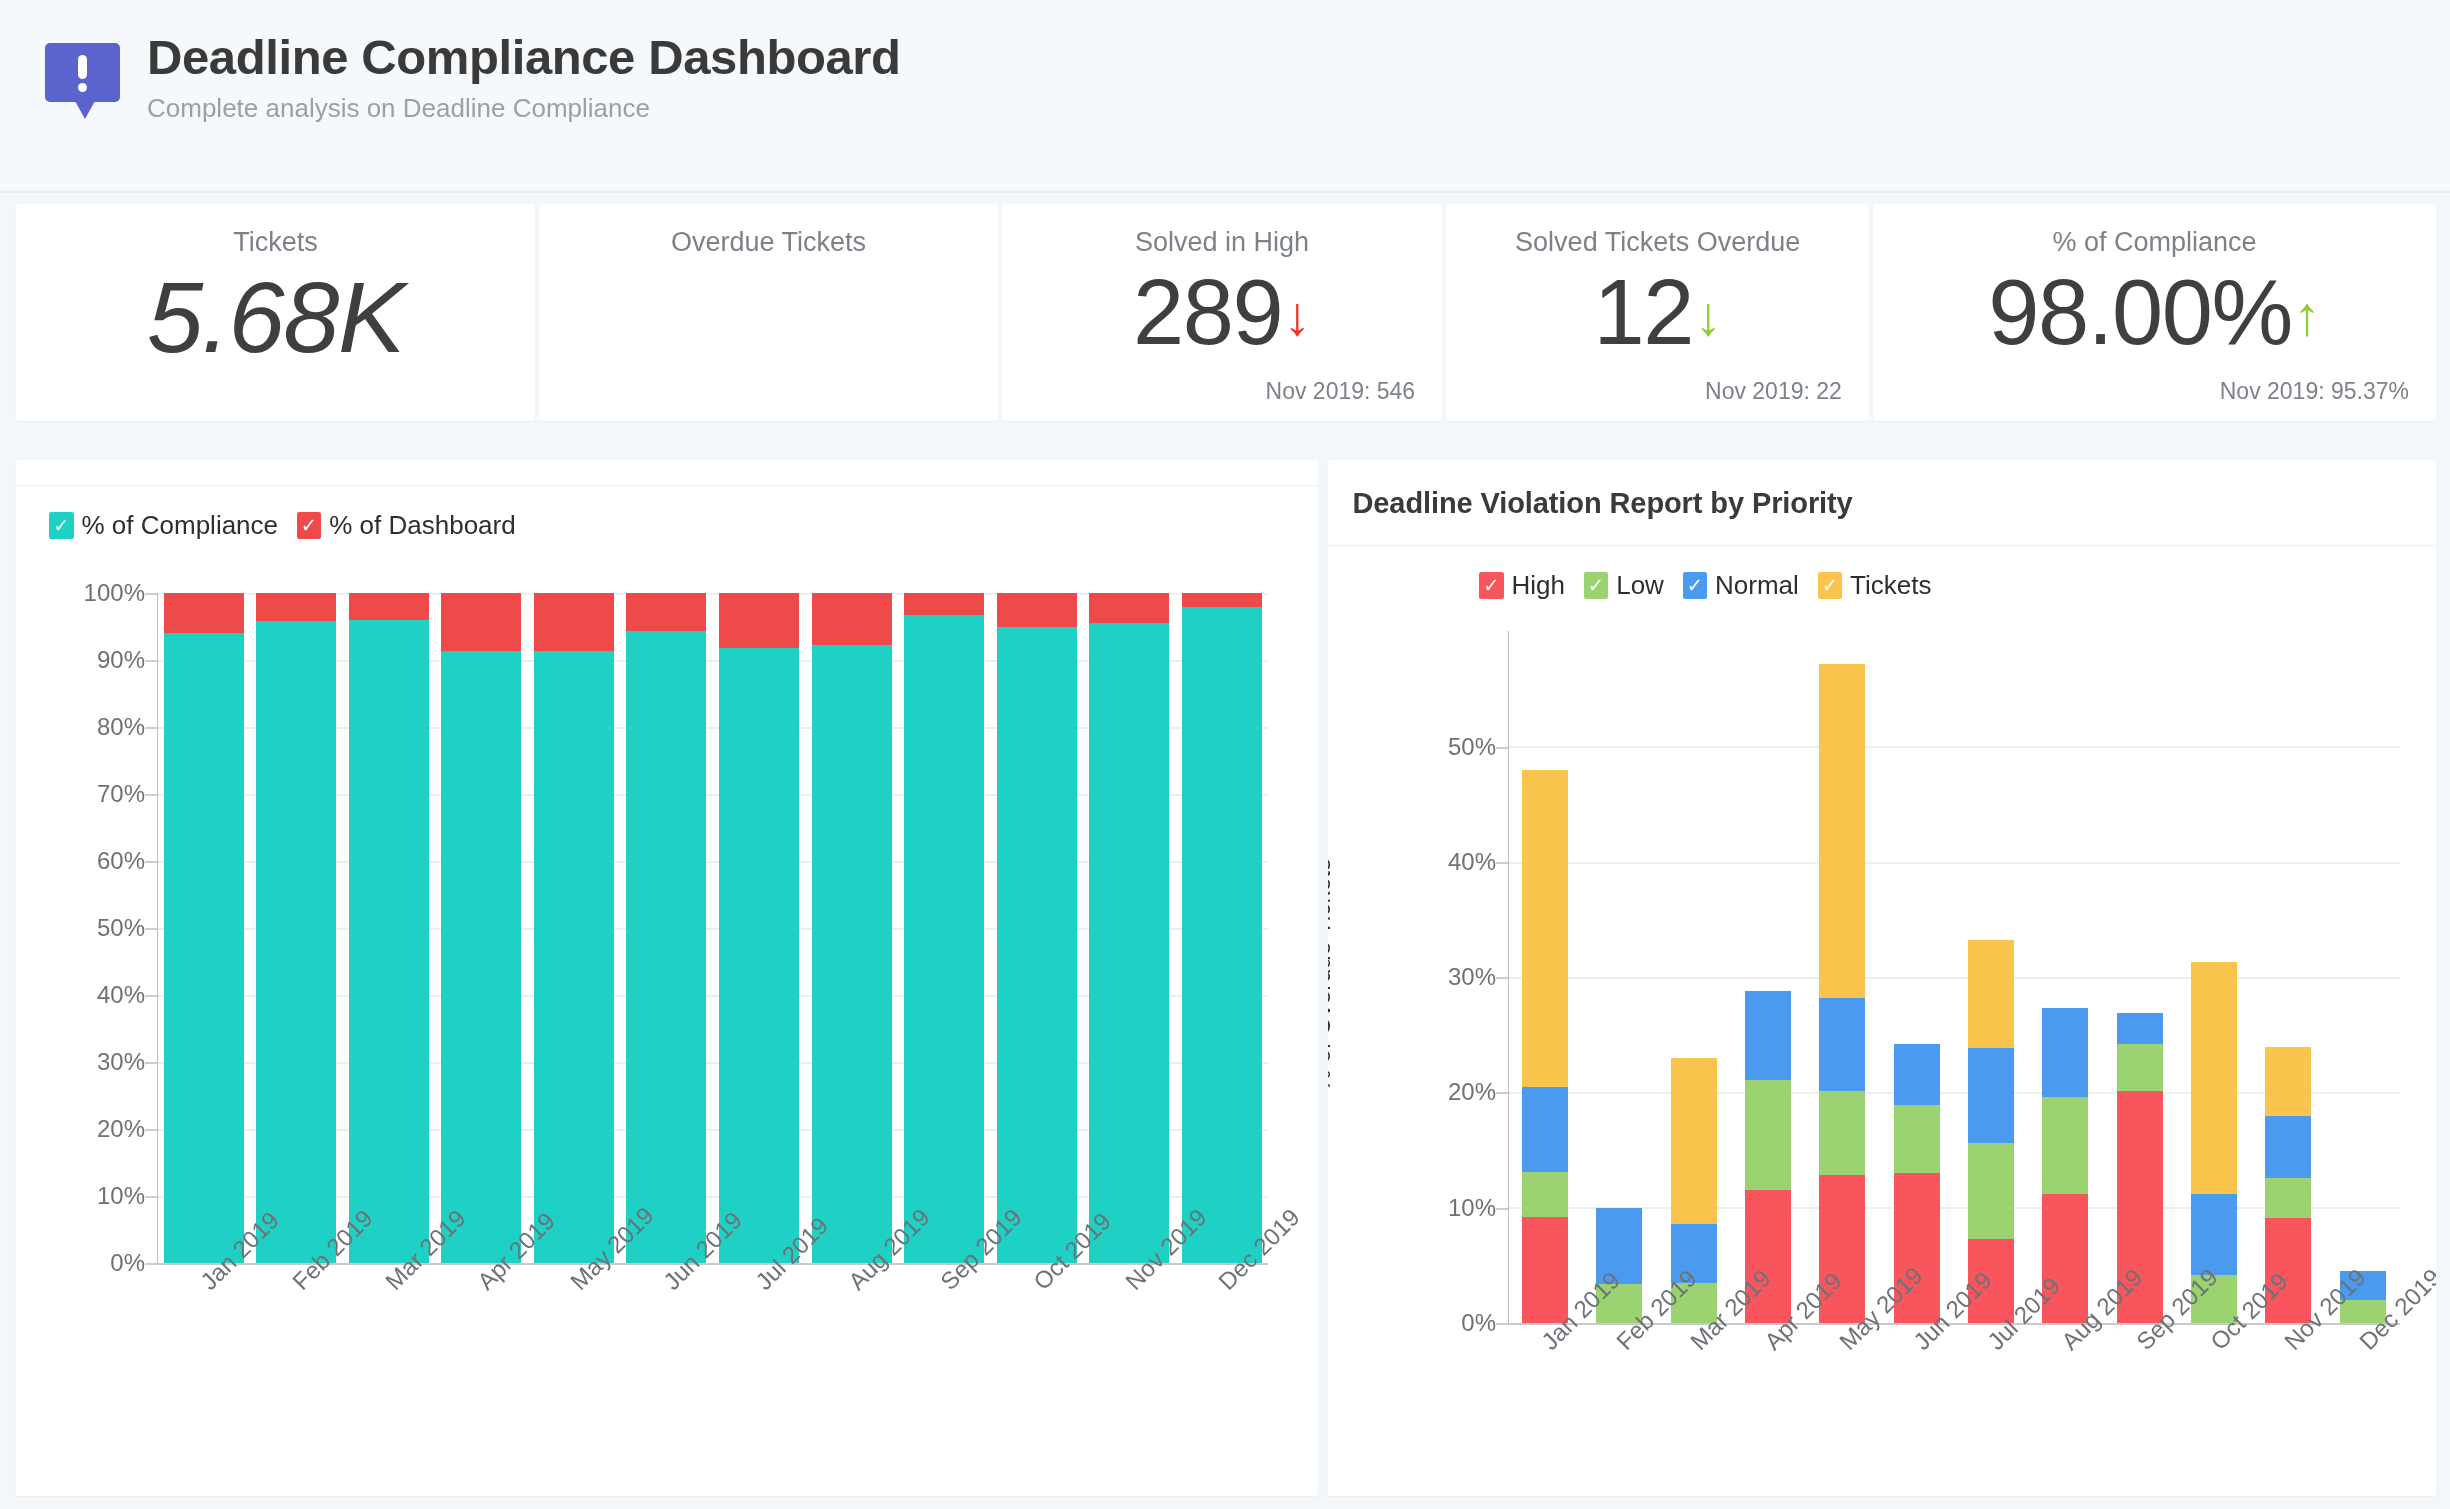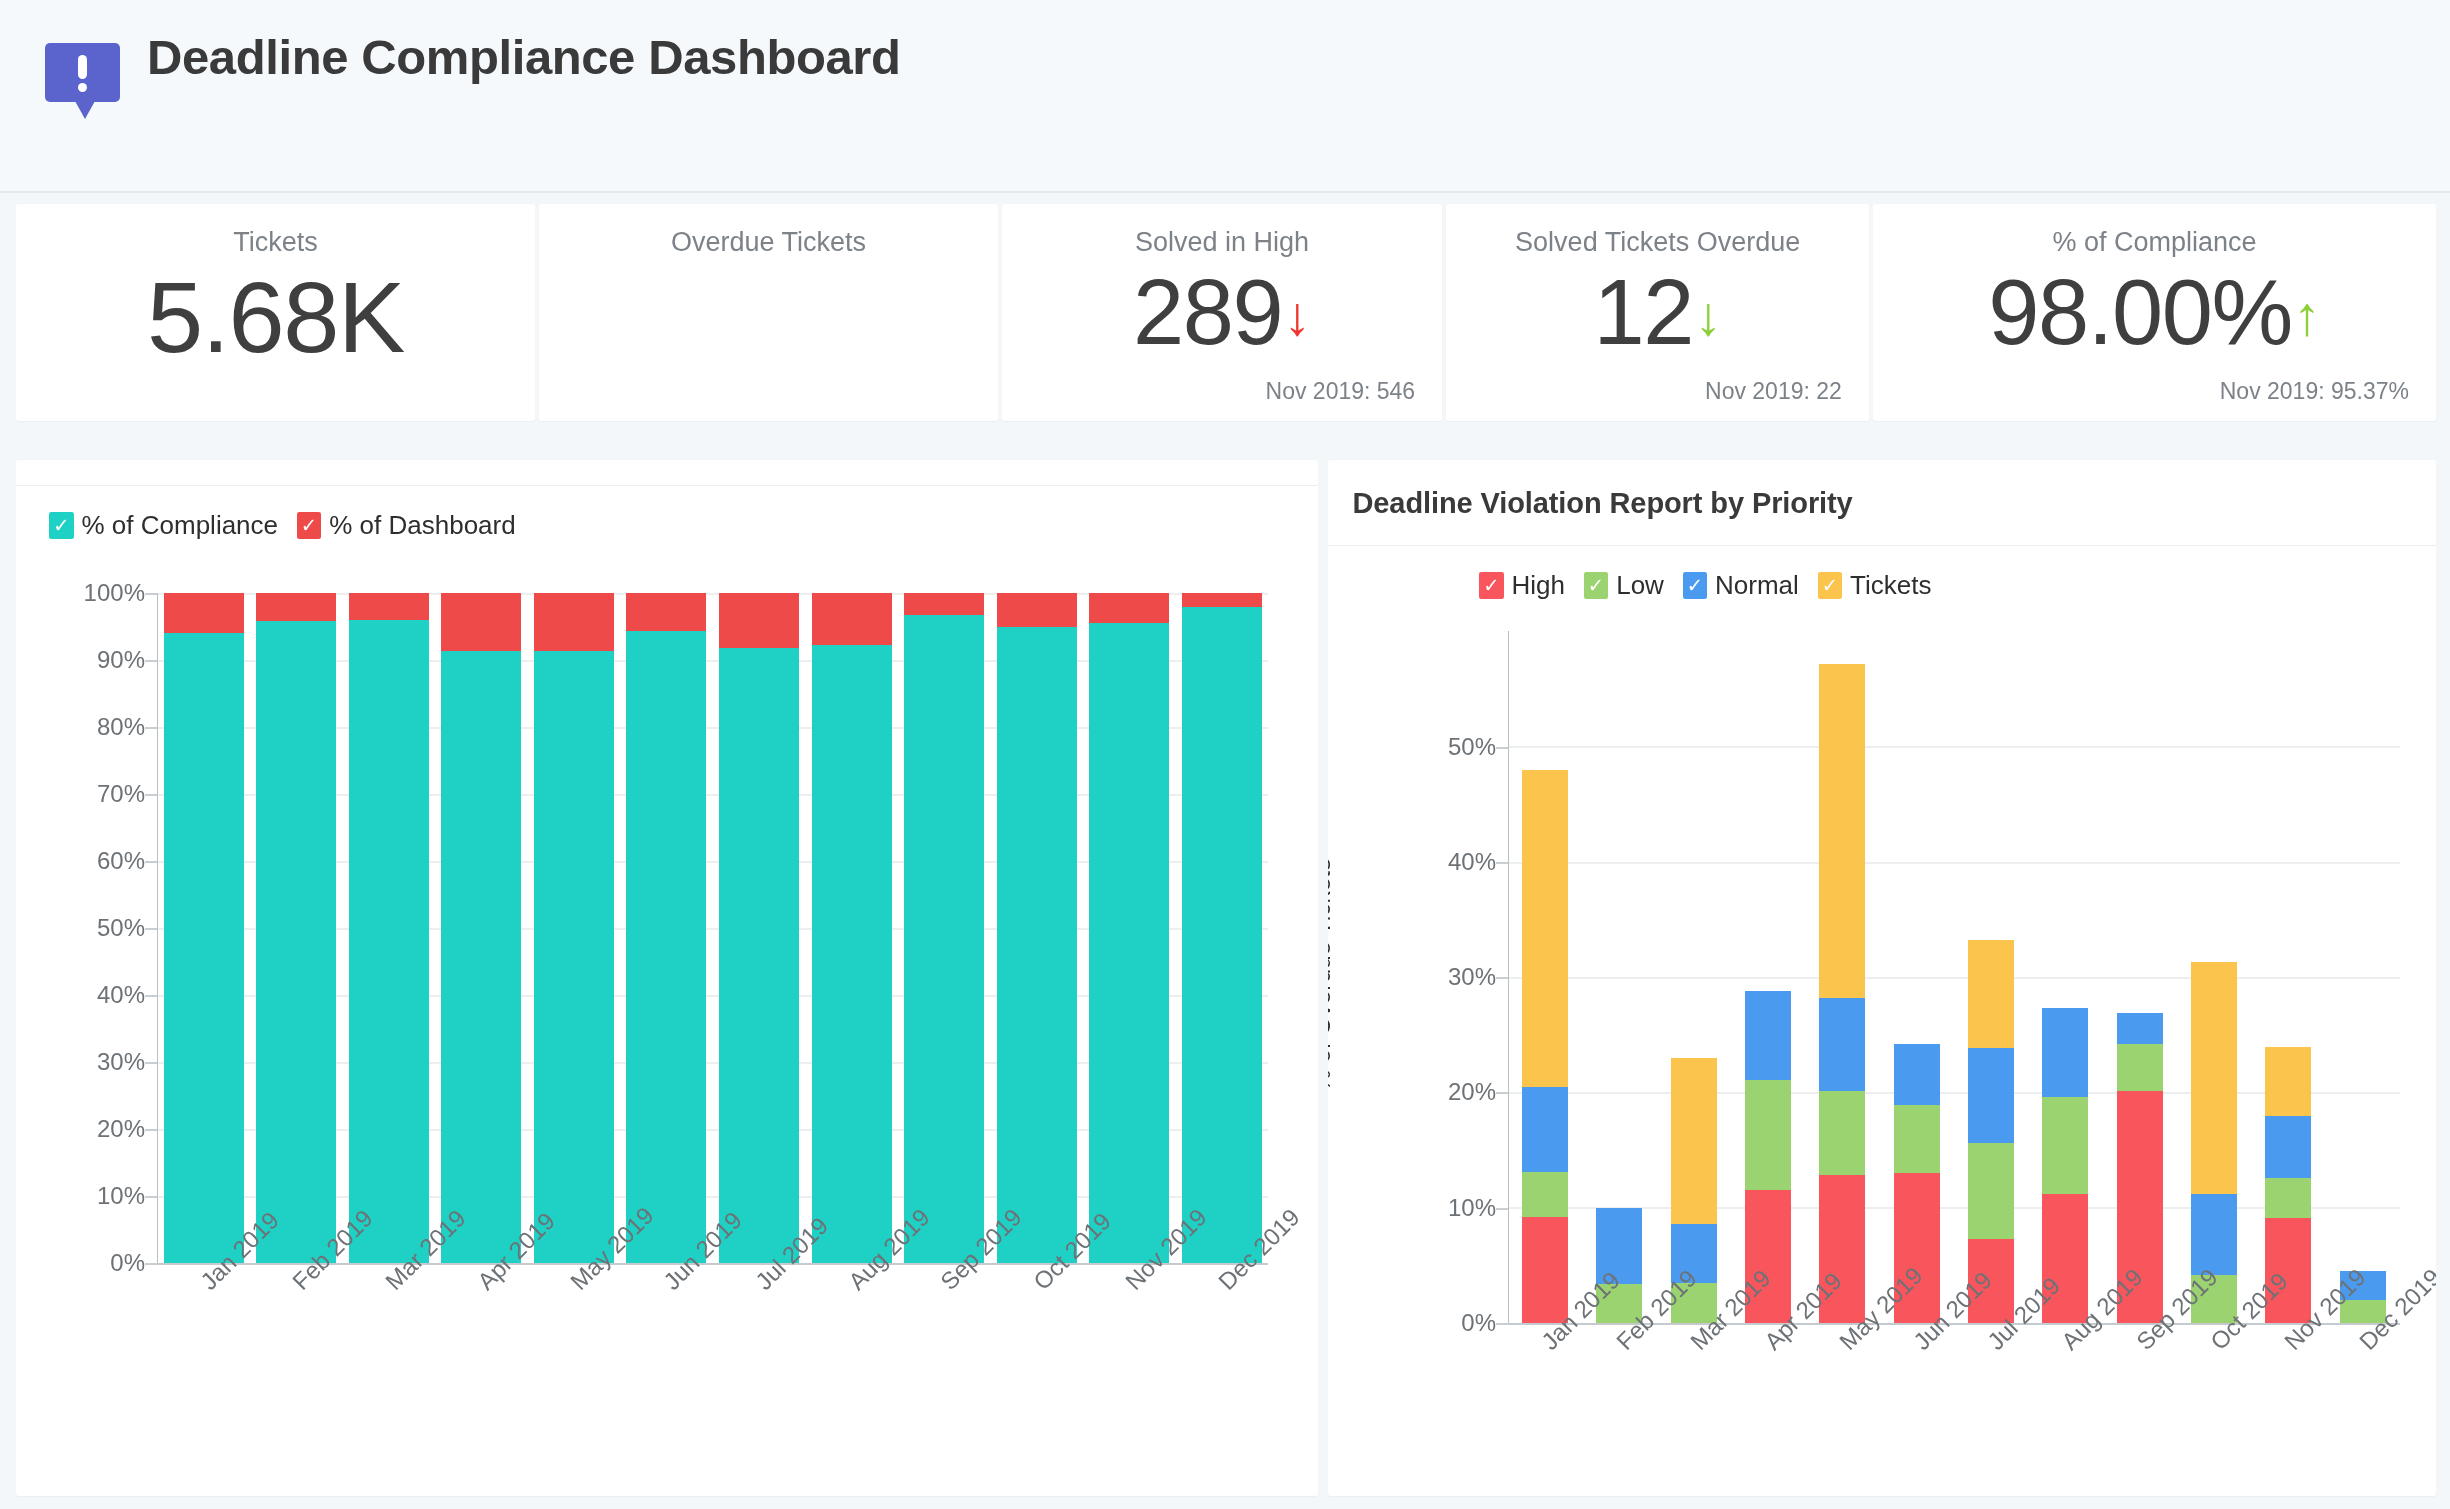--- a/index.html
+++ b/index.html
@@ -72,21 +72,21 @@
     line-height: 1.2;
   }
   .kpi-value-row {
     display: flex; align-items: center; justify-content: center;
     margin-top: 2.9px;
   }
   .kpi-value {
     font-size: 92px; font-weight: 300; color: #3f3f3f; line-height: 1.12;
     letter-spacing: -1.4px;
   }
-  .kpi-card.c1 .kpi-value, .kpi-card.c2 .kpi-value { font-size: 101px; }
+  .kpi-card.c1 .kpi-value, .kpi-card.c2 .kpi-value { font-size: 101px; font-style: italic; }
   .arrow {
     font-size: 55px; line-height: 1; font-weight: 400; margin-left: 1.4px;
     position: relative; top: 4.3px;
   }
   .arrow.down-red { color: #f0362f; }
   .arrow.down-green { color: #8cd039; }
   .arrow.up-green { color: #8cd039; }
   .kpi-sub {
     position: absolute; bottom: 16px; right: 0; left: 0;
     text-align: center; font-size: 23px; color: #7c8288;
@@ -169,20 +169,21 @@
 
   <div class="header">
     <div class="header-icon">
       <div class="bubble"></div>
       <div class="bubble-tail"></div>
       <div class="bang-bar"></div>
       <div class="bang-dot"></div>
     </div>
     <div class="header-text">
       <div class="dash-title">Deadline Compliance Dashboard</div>
+      <div class="dash-subtitle">Complete analysis on Deadline Compliance</div>
     </div>
   </div>
 
   <div class="kpi-row">
 
     <div class="kpi-card c1">
       <div class="kpi-label">Tickets</div>
       <div class="kpi-value-row">
         <div class="kpi-value">5.68K</div>
       </div>

